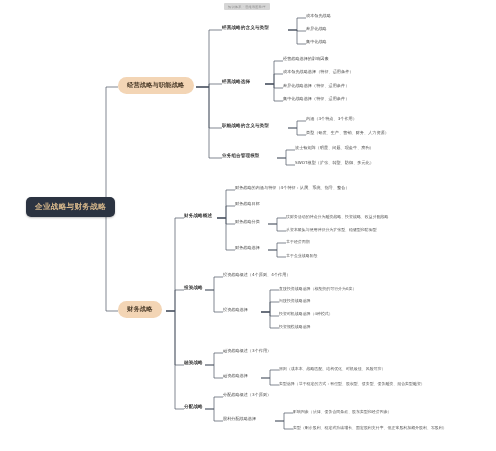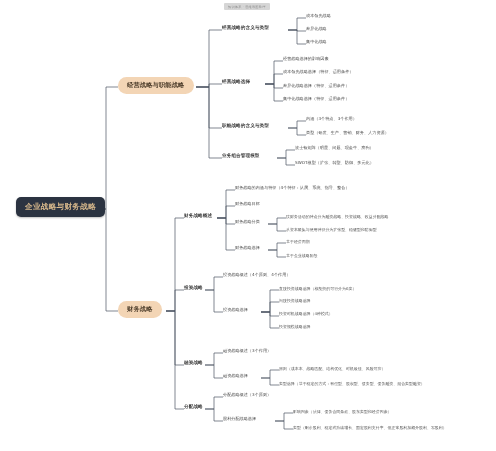--- a/index.html
+++ b/index.html
@@ -142,21 +142,21 @@
       <path d="M205,409 H214 V397 H223"></path>
       <path d="M205,409 H214 V421 H223"></path>
 
       <path d="M275,421 H284 V413 H293"></path>
       <path d="M275,421 H284 V429 H293"></path>
     </g>
   </svg>
 
   <div class="badge" style="left:224px; top:3px;">知识体系 · 思维导图整理</div>
 
-  <div class="node root" style="left:16px; top:197px;">企业战略与财务战略</div>
+  <div class="node root" style="left:26px; top:197px;">企业战略与财务战略</div>
 
   <div class="node lvl1" style="left:118px; top:77px;">经营战略与职能战略</div>
   <div class="node lvl1" style="left:118px; top:301px;">财务战略</div>
 
   <div class="node lvl2" style="left:222px; top:26px;">经营战略的含义与类型</div>
   <div class="node lvl3" style="left:306px; top:14px;">成本领先战略</div>
   <div class="node lvl3" style="left:306px; top:27px;">差异化战略</div>
   <div class="node lvl3" style="left:306px; top:40px;">集中化战略</div>
 
   <div class="node lvl2" style="left:222px; top:80px;">经营战略选择</div>

